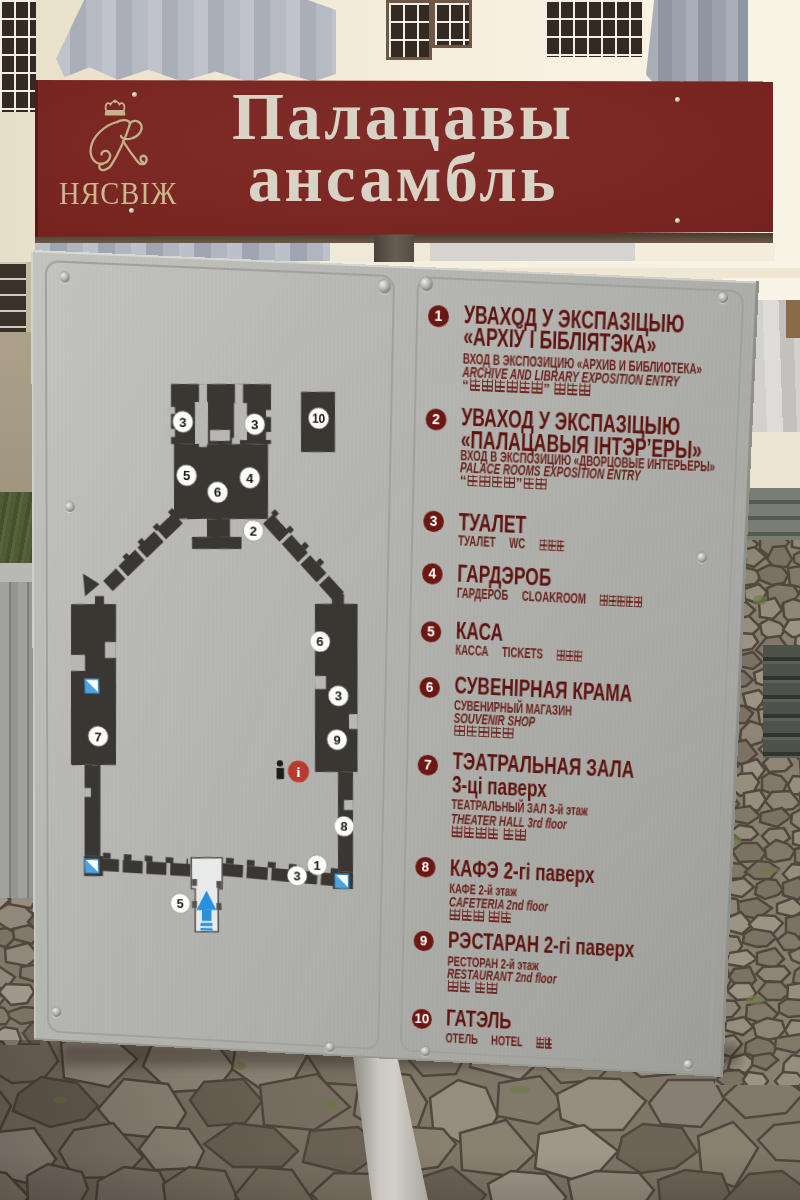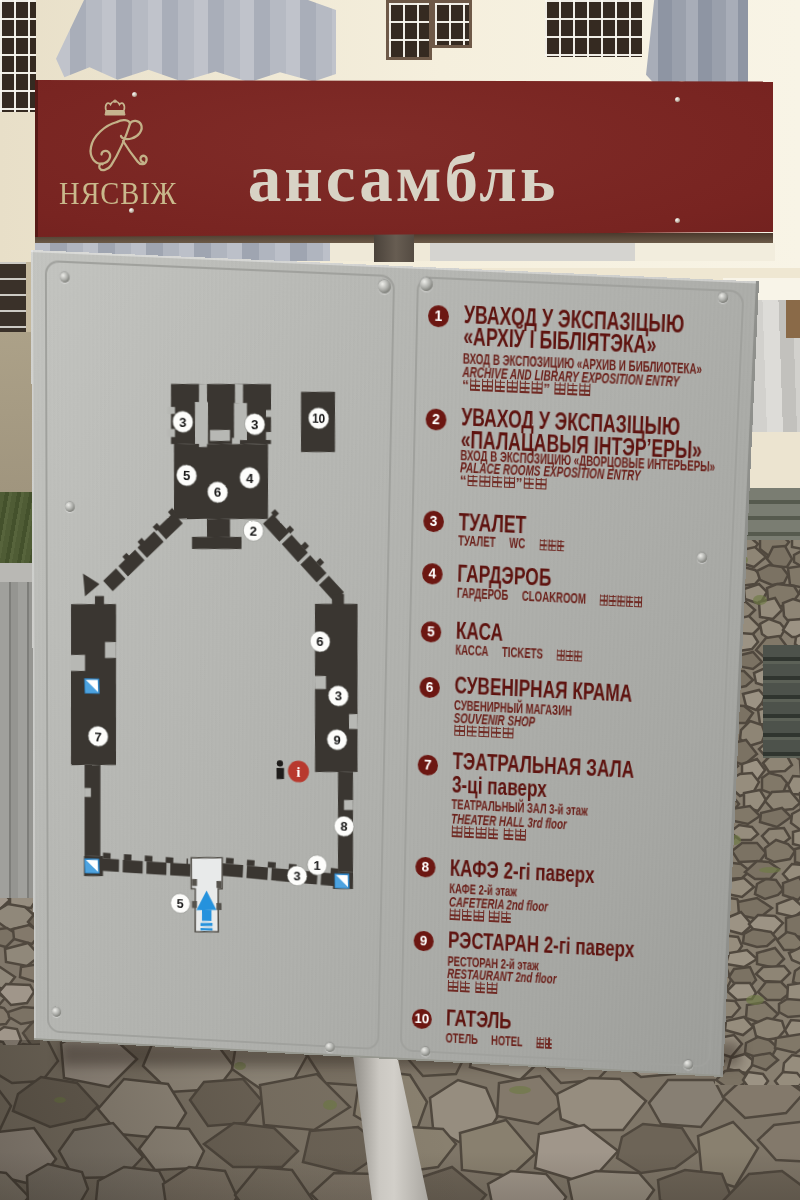--- a/index.html
+++ b/index.html
@@ -392,20 +392,21 @@
 <div class="abs" id="underR2"></div>
 <div class="abs" id="poletop"></div>
 <div class="abs" style="left:60px;top:1042px;width:680px;height:24px;
  background:rgba(40,32,24,.42);filter:blur(6px)"></div>
 <div class="abs" style="left:0;top:1040px;width:800px;height:160px;
  background:linear-gradient(70deg,rgba(35,30,24,.38) 0%,rgba(35,30,24,.08) 35%,rgba(35,30,24,0) 55%),linear-gradient(rgba(35,30,24,0) 70%,rgba(35,30,24,.18) 100%)"></div>
 <div class="abs" style="left:353px;top:1055px;width:75px;height:145px;
  clip-path:polygon(0 0,44px 0,75px 145px,19px 145px);
  background:linear-gradient(90deg,#908d87 0,#cbc8c2 35%,#d2cfc9 55%,#aaa7a1 100%)"></div>
 <div class="abs" id="redsign">
+ <div class="big" style="top:3px">Палацавы</div>
  <div class="big" style="top:65px">ансамбль</div>
  <div class="srw" style="left:94px;top:12px"></div>
  <div class="srw" style="left:91px;top:128px"></div>
  <div class="srw" style="left:637px;top:17px"></div>
  <div class="srw" style="left:637px;top:138px"></div>
  <div id="monotxt">НЯСВІЖ</div>
  <svg style="position:absolute;left:46px;top:19px" width="72" height="78" viewBox="0 0 72 78">
 <g transform="translate(20,0)" stroke="#c6b48e" fill="none">
  <path d="M1 16 L21 16 L20 11.5 L2 11.5 Z" fill="#c6b48e" stroke-width="1"></path>
  <path d="M2 11.5 C0.5 5.5 3.5 2 6.5 5.5 C8 1.5 14 1.5 15.5 5.5 C18.5 2 21.5 5.5 20 11.5" stroke-width="1.7"></path>

